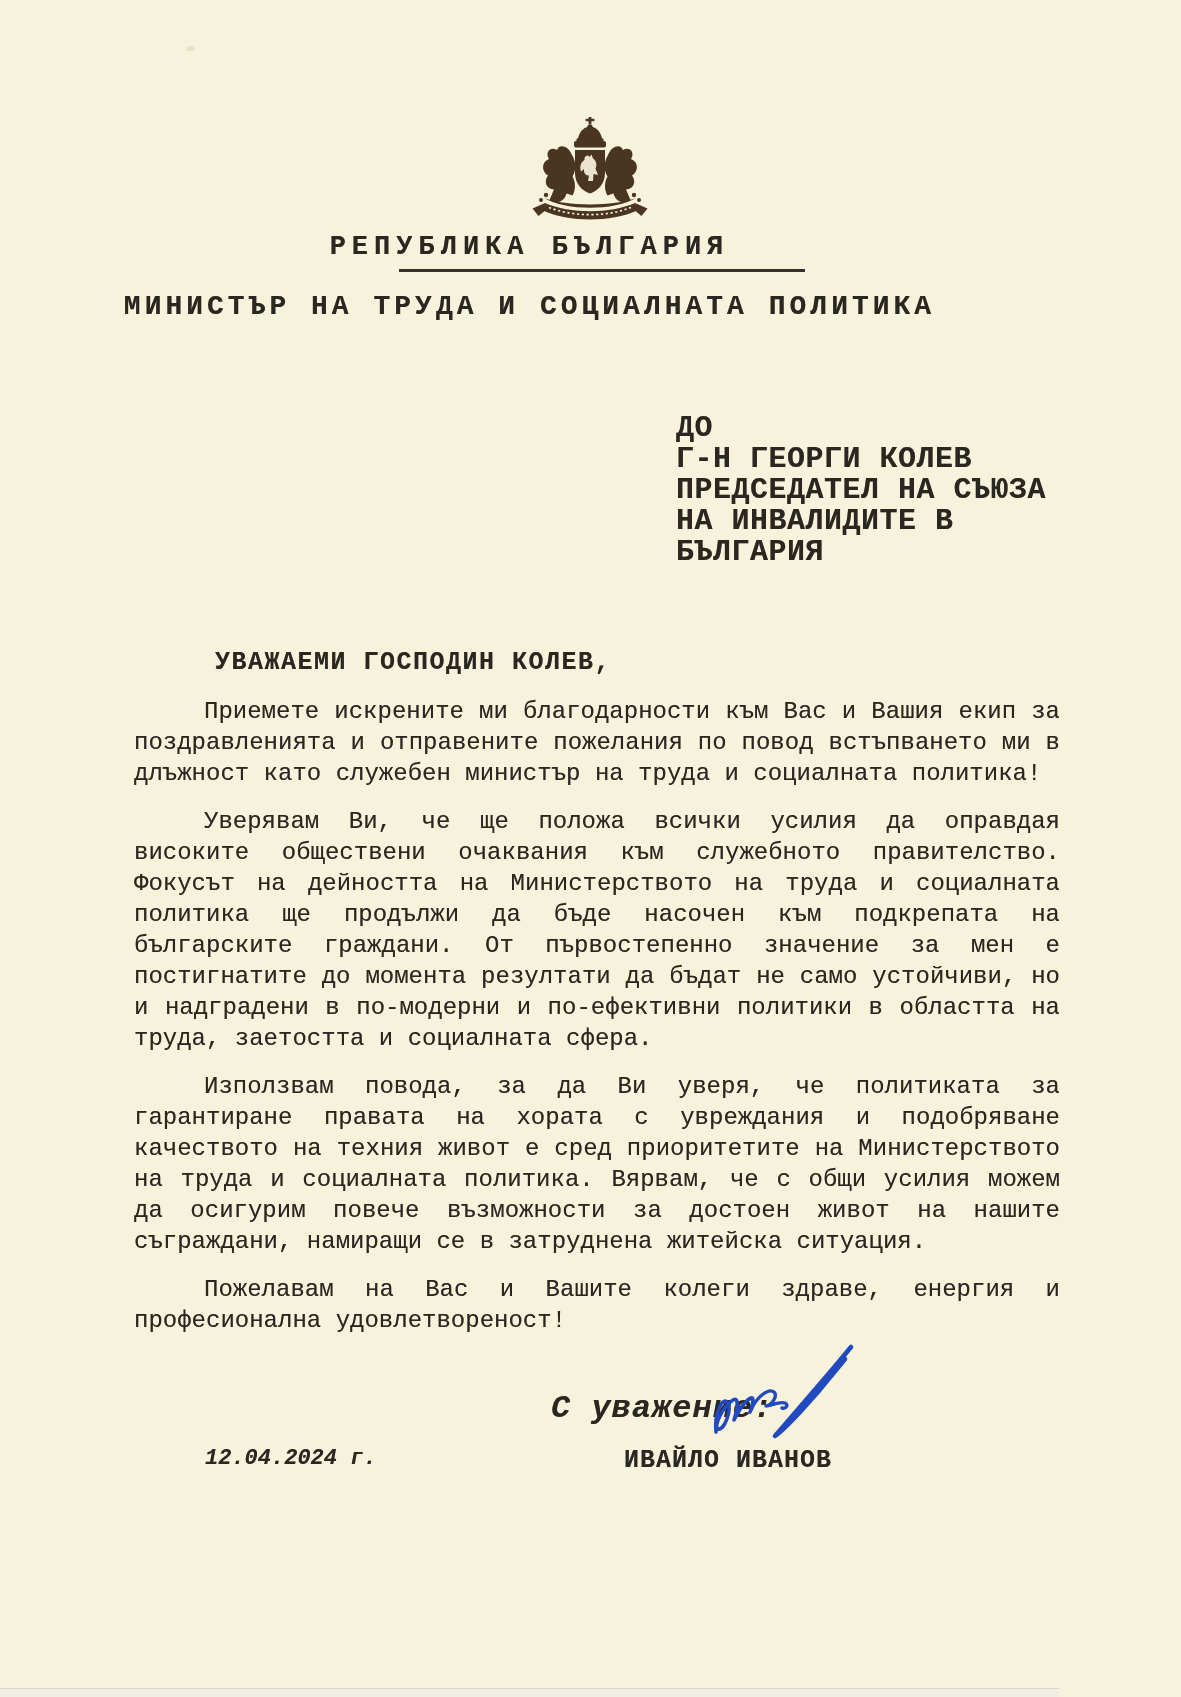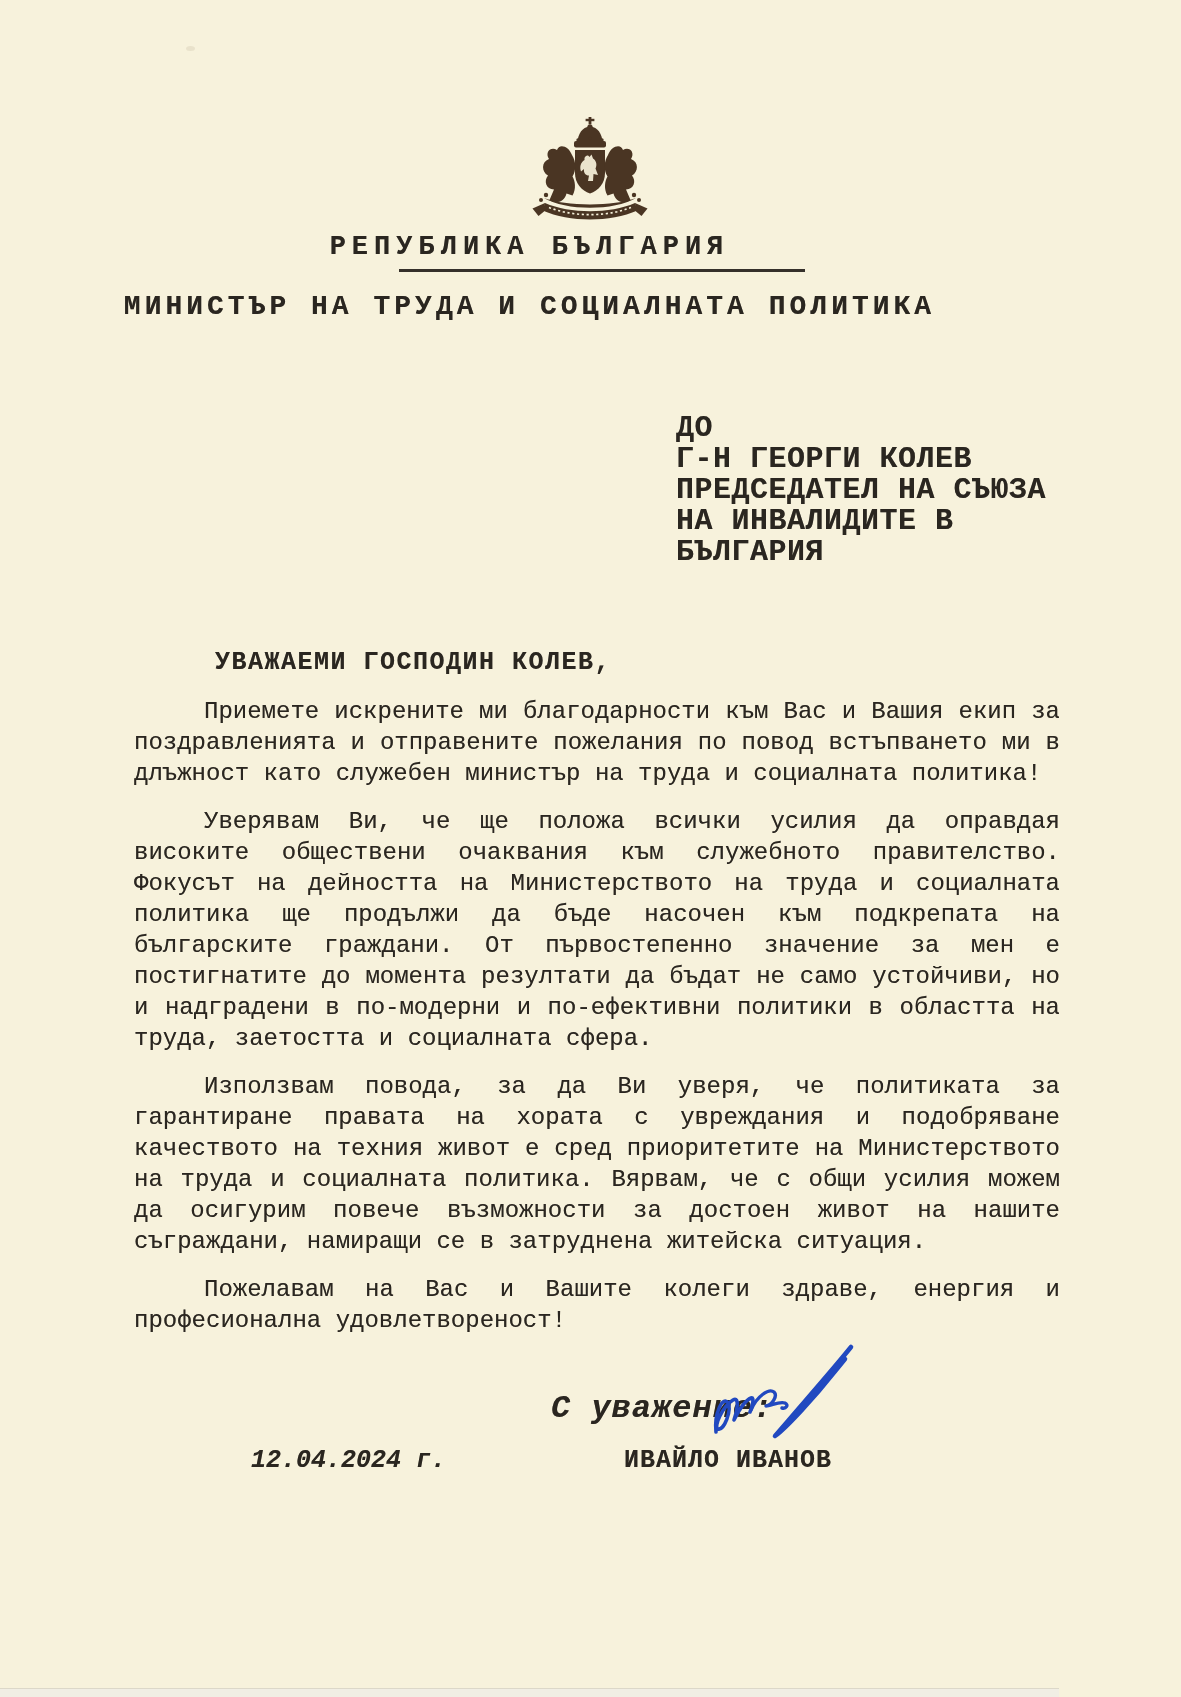--- a/index.html
+++ b/index.html
@@ -47,21 +47,21 @@
     font-size:24px;line-height:31px;text-align:justify;
   }
   .body p{margin:0 0 17px;text-indent:70px;}
   .closing-label{
     position:absolute;left:551px;top:1390px;
     font-weight:bold;font-style:italic;font-size:32px;letter-spacing:1px;
   }
   .sig{position:absolute;left:678px;top:1334px;color:var(--signature);}
   .date{
     position:absolute;left:205px;top:1446px;
-    font-weight:bold;font-style:italic;font-size:25px;margin-left:46px;
+    font-weight:bold;font-style:italic;font-size:22px;
   }
   .name{
     position:absolute;left:624px;top:1446px;
     font-weight:bold;font-size:25px;letter-spacing:1px;
   }
   .speck{
     position:absolute;left:186px;top:46px;width:9px;height:5px;
     background:#e9e2cb;border-radius:50%;
   }
   .bottom-strip{

